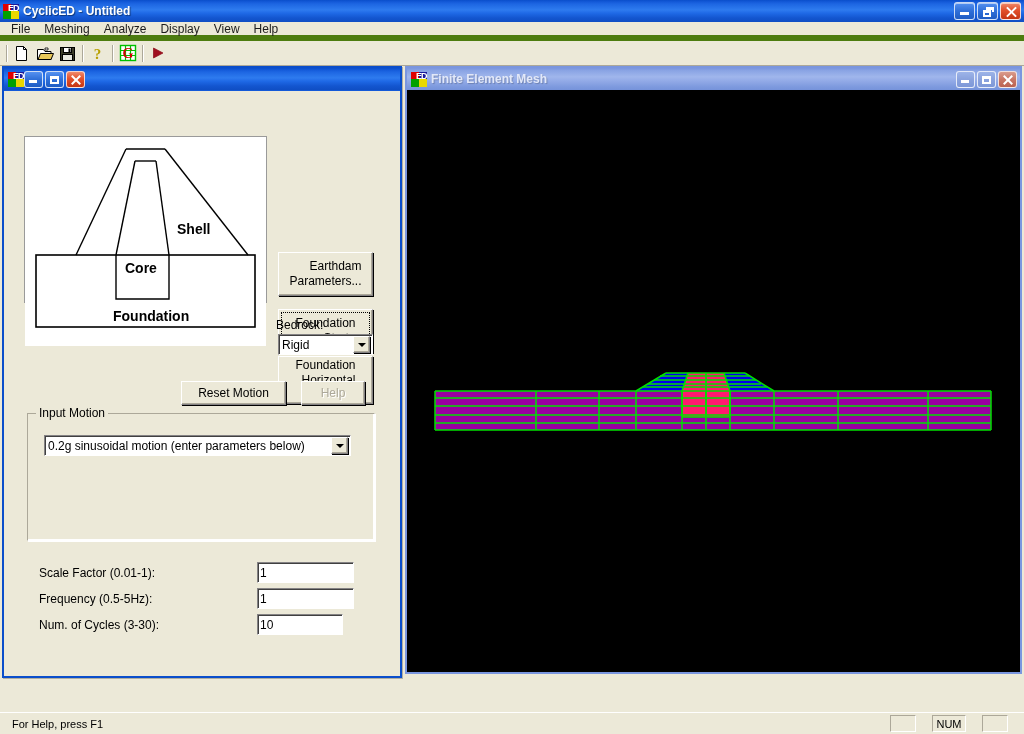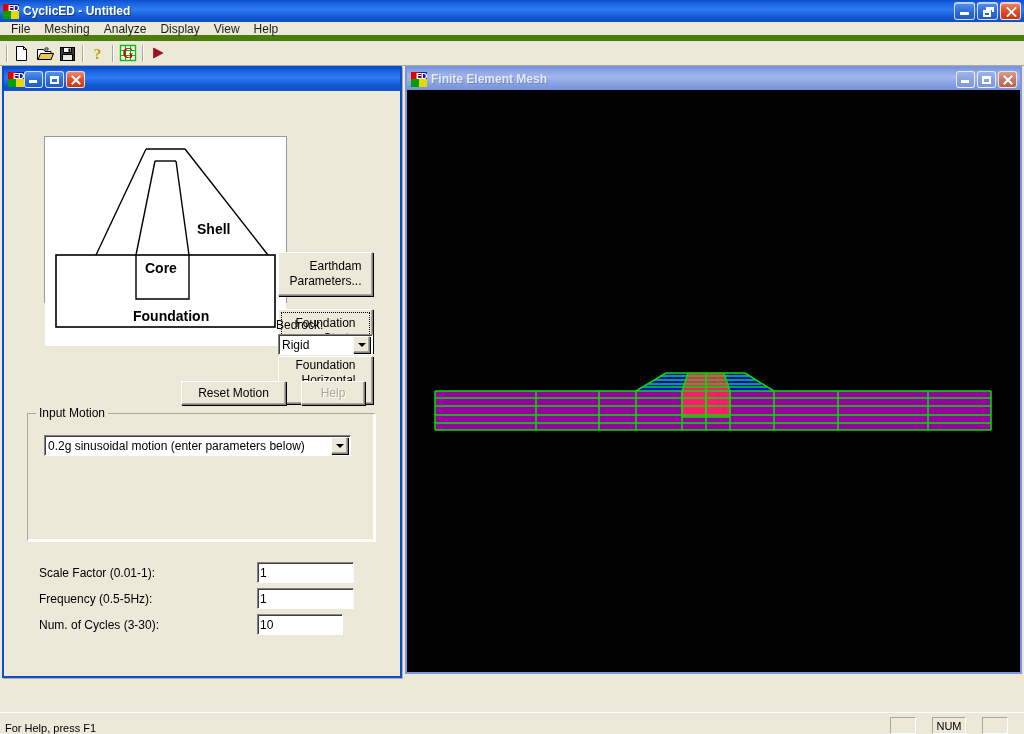--- a/index.html
+++ b/index.html
@@ -102,23 +102,23 @@
     flex: 1 1 auto; position: relative;
     background: #ece9d8;
     overflow: hidden;
   }
 
   
   .statusbar {
     height: 22px; flex: 0 0 22px;
     background: #ece9d8;
     border-top: 1px solid #fff;
-    display: flex; align-items: flex-end;
+    display: flex; align-items: center;
     font: 11px "Liberation Sans", sans-serif; color: #000;
-    padding-left: 5px;
+    padding-left: 12px;
   }
   .status-text { flex: 1 1 auto; }
   .status-pane {
     height: 17px; margin-right: 16px;
     border: 1px solid; border-color: #aca899 #fff #fff #aca899;
     display:flex; align-items:center; justify-content:center;
     font: 11px "Liberation Sans", sans-serif; color:#000;
   }
   .sp-a { width: 26px; }
   .sp-b { width: 34px; }
@@ -188,21 +188,20 @@
     flex: 1 1 auto; background: #000; position: relative; overflow: hidden;
     border: 1px solid #000;
   }
 
   
   .dam-pic {
     position: absolute; left: 20px; top: 45px; width: 243px; height: 167px;
     background: #0ea5e9;
     border: 1px solid #9a9a9a;
     box-shadow: inset 1px 1px 0 #fff;
-    margin-left: 20px;
   }
   .dam-pic svg { display:block; }
 
   .win-btn {
     position: absolute;
     background: #ece9d8;
     border: 1px solid;
     border-color: #fff #848284 #848284 #fff;
     box-shadow: 1px 1px 0 #000, inset -1px -1px 0 #aca899;
     font: 12px "Liberation Sans", sans-serif; color:#000;

